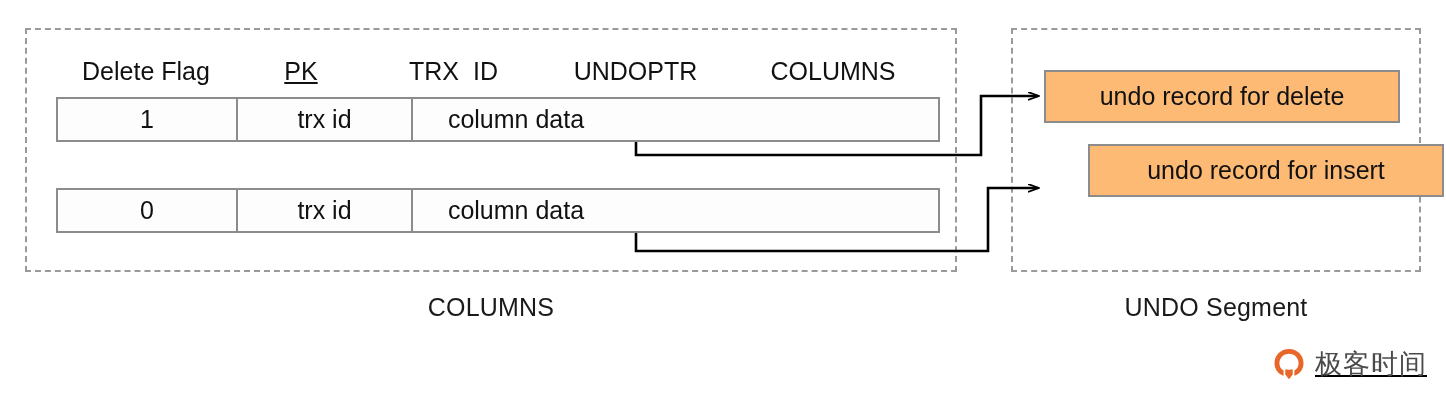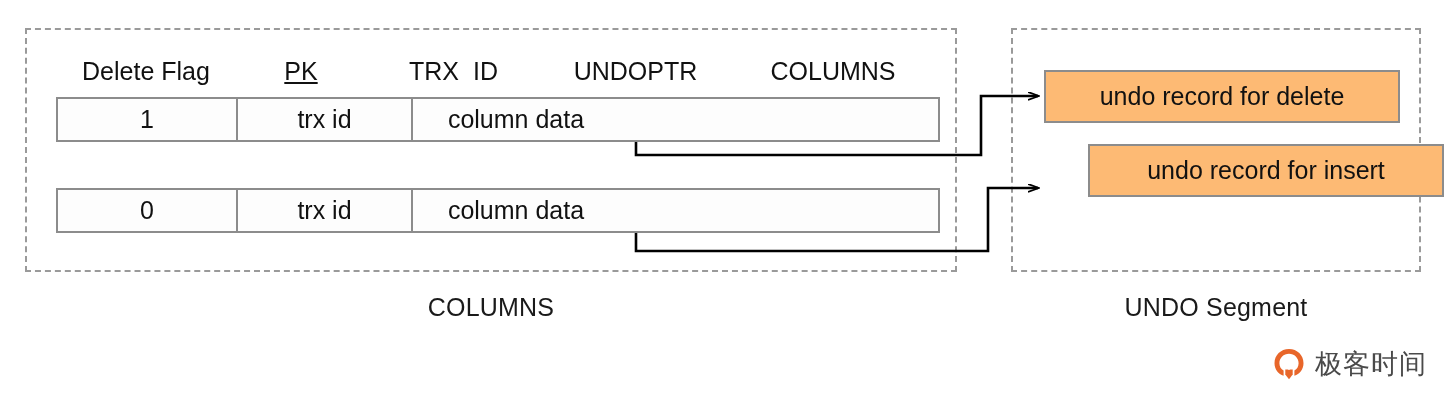--- a/index.html
+++ b/index.html
@@ -117,20 +117,21 @@
   }
 
   
   #watermark {
     position: absolute;
     left: 1272px;
     top: 346px;
     display: flex;
     align-items: center;
     gap: 9px;
+    text-decoration: underline;
   }
   #watermark-text {
     font-size: 27px;
     color: #4a4a4a;
     letter-spacing: 1px;
     font-family: "DejaVu Sans", sans-serif;
     white-space: nowrap;
   }
 </style>
 </head>

